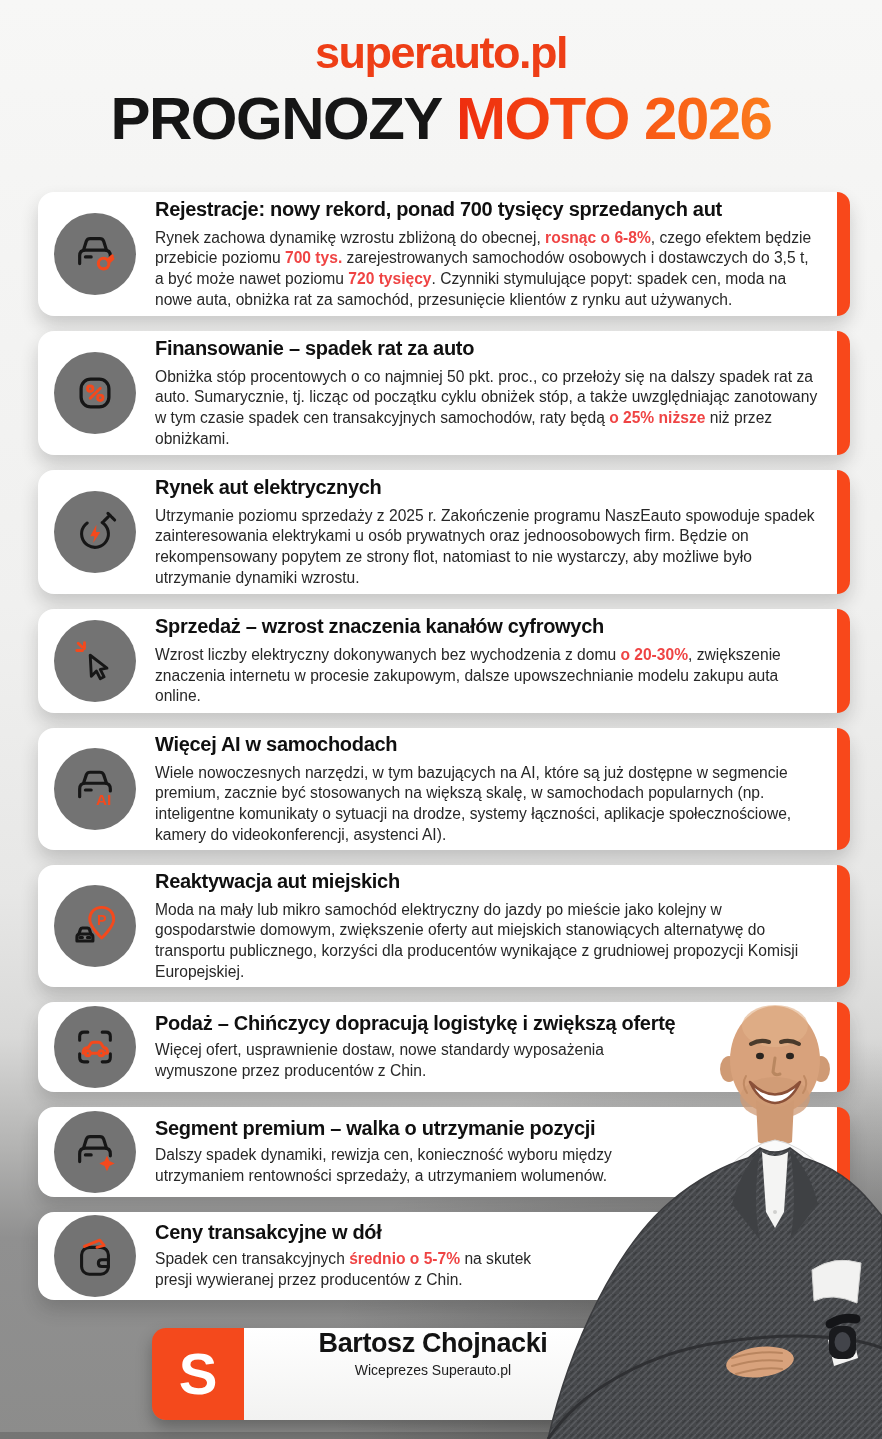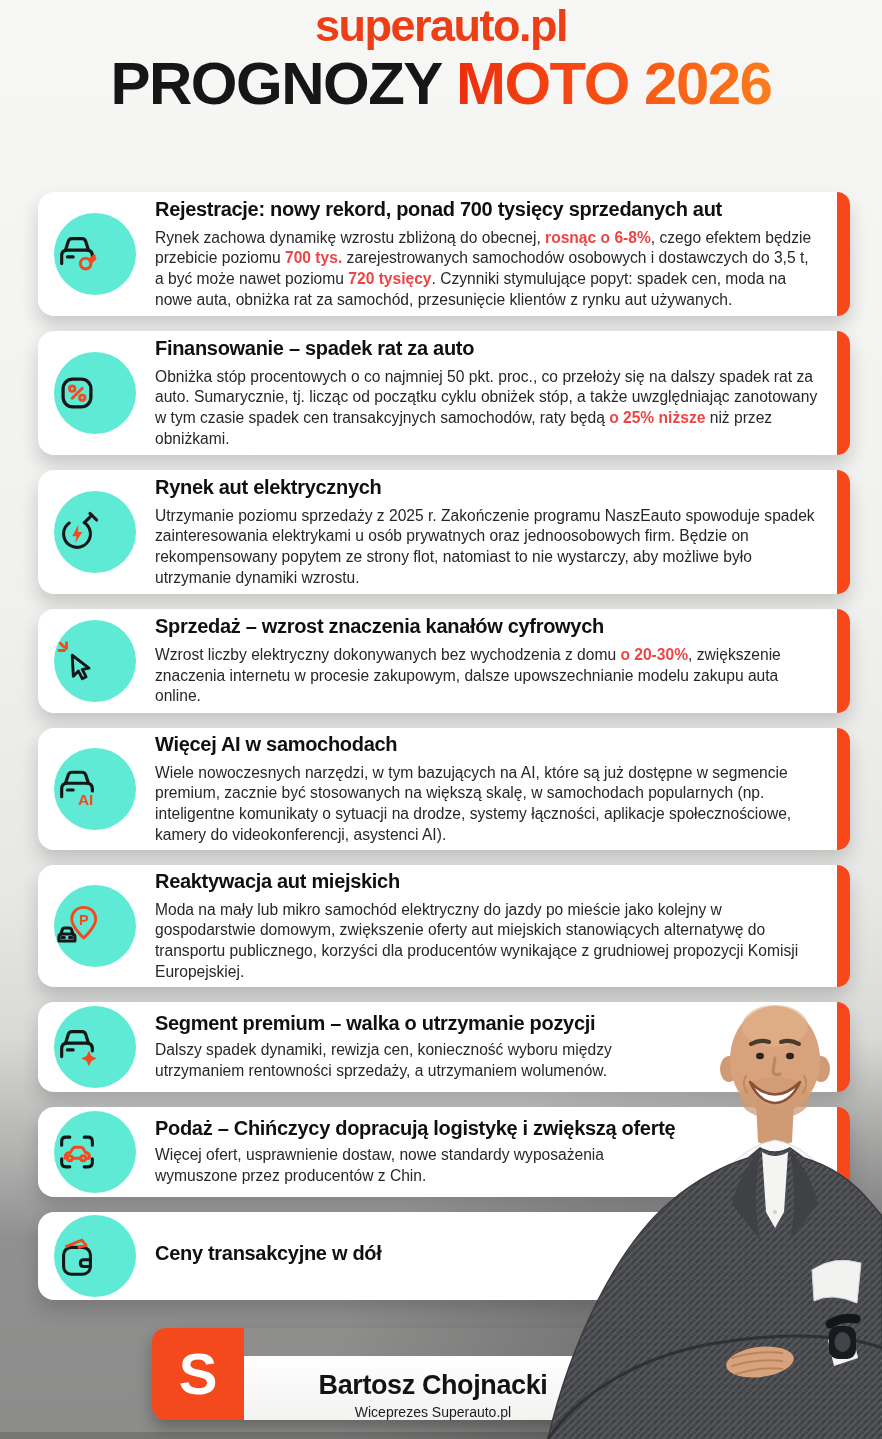--- a/index.html
+++ b/index.html
@@ -7,41 +7,41 @@
     position:relative; width:882px; height:1439px; overflow:hidden;
     font-family:"Liberation Sans","DejaVu Sans",sans-serif;
     background:
       radial-gradient(ellipse 720px 560px at 88% 96%, rgba(60,60,60,0.50), rgba(60,60,60,0) 62%),
       linear-gradient(180deg,#f7f7f6 0%,#f0f0ef 42%,#e7e7e6 62%,#d9d9d8 72%,#b2b2b1 80%,#909090 86%,#8c8c8b 100%);
   }
   .page::after{content:""; position:absolute; left:0; right:0; bottom:0; height:7px;
     background:rgba(0,0,0,0.16); z-index:2;}
 
   
-  .logo{text-align:center; font-size:45px; font-weight:700;
+  .logo{padding-top:27px; text-align:center; font-size:45px; font-weight:700;
     letter-spacing:-1.5px; color:#ee3e16;}
-  .title{margin-top:2px; text-align:center; font-size:60px; font-weight:800;
+  .title{margin-top:10px; text-align:center; font-size:60px; font-weight:800;
     letter-spacing:-1.5px; line-height:1; color:#161616; white-space:nowrap;}
   .title .t-orange{color:#f4491c;}
   @supports ((-webkit-background-clip:text) or (background-clip:text)){
     .title .t-orange{
       background:linear-gradient(93deg,#ee2d0f 0%,#f85514 55%,#fb7d1d 100%);
       -webkit-background-clip:text; background-clip:text; color:transparent;}
   }
 
   
   .cards{position:absolute; left:38px; top:192px; width:812px;
     display:flex; flex-direction:column; gap:15px; z-index:1;}
   .card{position:relative; flex:none; background:#ffffff; border-radius:16px;
     box-shadow:0 10px 18px rgba(35,35,35,0.20);
     display:flex; align-items:center;}
   .card-accent-bar{position:absolute; right:0; top:0; bottom:0; width:13px;
     background:#f8481b; border-radius:0 16px 16px 0;}
-  .icon-circle{width:82px; height:82px; border-radius:50%; background:#5eead4;
-    margin:0 19px 0 16px; flex:none; display:flex; align-items:center; }
+  .icon-circle{width:82px; height:82px; border-radius:50%; background:#737373;
+    margin:0 19px 0 16px; flex:none; display:flex; align-items:center; justify-content:center;}
   .card-text{flex:1; padding-right:32px;}
   .card-title{margin:0 0 7px; font-size:20px; font-weight:800; color:#101010; letter-spacing:-0.3px;}
   .card-body{margin:0; font-size:15.6px; line-height:1.33; color:#272727;}
   .card-body .b{font-weight:700; color:#ef4444;}
   .card-1,.card-2,.card-3{height:124px;}
   .card-4{height:104px;}
   .card-5,.card-6{height:122px;}
   .card-7,.card-8{height:90px;}
   .card-9{height:88px;}
   .card-7 .card-title,.card-8 .card-title,.card-9 .card-title{margin-bottom:5px;}
@@ -51,21 +51,21 @@
   .card svg{display:block;}
 
   
   .footer{position:absolute; left:152px; top:1328px; width:470px; height:92px;
     display:flex; border-radius:14px; overflow:hidden; z-index:3;
     box-shadow:0 8px 16px rgba(0,0,0,0.28);}
   .footer-logo{width:92px; flex:none; background:#f4491c; color:#ffffff;
     display:flex; align-items:center; justify-content:center;
     font-size:58px; font-weight:800; line-height:1;}
   .footer-info{flex:1; background:linear-gradient(180deg,#ffffff,#f2f2f1);
-    display:flex; flex-direction:column; align-items:center; justify-content:flex-end; gap:3px;margin-top:28px;}
+    display:flex; flex-direction:column; align-items:center; justify-content:flex-start; gap:3px;}
   .footer-name{font-size:27px; font-weight:800; color:#131313; letter-spacing:-0.4px;}
   .footer-role{font-size:14px; color:#1d1d1d;}
 
   .photo{position:absolute; left:430px; top:972px; width:452px; height:467px; z-index:5;}
 </style>
 </head>
 <body>
 
 <div class="page">
 
@@ -175,37 +175,20 @@
       <path d="M14 27 H19 M29 27 H34"></path>
     </g>
   </svg>
         </div>
       <div class="card-text">
         <h2 class="card-title">Reaktywacja aut miejskich</h2>
         <p class="card-body"><span>Moda na mały lub mikro samochód elektryczny do jazdy po mieście jako kolejny w gospodarstwie domowym, zwiększenie oferty aut miejskich stanowiących alternatywę do transportu publicznego, korzyści dla producentów wynikające z grudniowej propozycji Komisji Europejskiej.</span></p>
       </div>
       <span class="card-accent-bar"></span>
     </section>
-      <section class="card card-8">
-      <div class="icon-circle">
-          <svg width="46" height="46" viewBox="0 0 48 48" fill="none" stroke-linecap="round" stroke-linejoin="round">
-    <g stroke="#161616" stroke-width="3.3">
-      <path d="M12 20 L15 10.5 Q16 8 19 8 H29 Q32 8 33 10.5 L36 20"></path>
-      <path d="M8 34 V26 Q8 20 14 20 H34 Q40 20 40 26 V28"></path>
-      <path d="M14 27 H20"></path>
-    </g>
-    <path d="M36.5 28 L39 33.5 L44.5 36 L39 38.5 L36.5 44 L34 38.5 L28.5 36 L34 33.5 Z" fill="#f4491c"></path>
-  </svg>
-        </div>
-      <div class="card-text">
-        <h2 class="card-title">Segment premium – walka o utrzymanie pozycji</h2>
-        <p class="card-body"><span>Dalszy spadek dynamiki, rewizja cen, konieczność wyboru między utrzymaniem rentowności sprzedaży, a utrzymaniem wolumenów.</span></p>
-      </div>
-      <span class="card-accent-bar"></span>
-    </section>
       <section class="card card-7">
       <div class="icon-circle">
           <svg width="46" height="46" viewBox="0 0 48 48" fill="none" stroke-linecap="round" stroke-linejoin="round">
     <g stroke="#161616" stroke-width="3.2">
       <path d="M8 17 V13 Q8 8.5 12.5 8.5 H16.5"></path>
       <path d="M31.5 8.5 H35.5 Q40 8.5 40 13 V17"></path>
       <path d="M40 31 V35 Q40 39.5 35.5 39.5 H31.5"></path>
       <path d="M16.5 39.5 H12.5 Q8 39.5 8 35 V31"></path>
     </g>
     <g stroke="#f4491c" stroke-width="3">
@@ -215,32 +198,50 @@
       <path d="M20 30.5 H27"></path>
     </g>
   </svg>
         </div>
       <div class="card-text">
         <h2 class="card-title">Podaż – Chińczycy dopracują logistykę i zwiększą ofertę</h2>
         <p class="card-body"><span>Więcej ofert, usprawnienie dostaw, nowe standardy wyposażenia wymuszone przez producentów z Chin.</span></p>
       </div>
       <span class="card-accent-bar"></span>
     </section>
+      <section class="card card-8">
+      <div class="icon-circle">
+          <svg width="46" height="46" viewBox="0 0 48 48" fill="none" stroke-linecap="round" stroke-linejoin="round">
+    <g stroke="#161616" stroke-width="3.3">
+      <path d="M12 20 L15 10.5 Q16 8 19 8 H29 Q32 8 33 10.5 L36 20"></path>
+      <path d="M8 34 V26 Q8 20 14 20 H34 Q40 20 40 26 V28"></path>
+      <path d="M14 27 H20"></path>
+    </g>
+    <path d="M36.5 28 L39 33.5 L44.5 36 L39 38.5 L36.5 44 L34 38.5 L28.5 36 L34 33.5 Z" fill="#f4491c"></path>
+  </svg>
+        </div>
+      <div class="card-text">
+        <h2 class="card-title">Segment premium – walka o utrzymanie pozycji</h2>
+        <p class="card-body"><span>Dalszy spadek dynamiki, rewizja cen, konieczność wyboru między utrzymaniem rentowności sprzedaży, a utrzymaniem wolumenów.</span></p>
+      </div>
+      <span class="card-accent-bar"></span>
+    </section>
       <section class="card card-9">
       <div class="icon-circle">
           <svg width="46" height="46" viewBox="0 0 48 48" fill="none" stroke-linecap="round" stroke-linejoin="round">
     <g stroke="#161616" stroke-width="3.2">
       <rect x="10" y="15" width="28" height="28" rx="8"></rect>
       <path d="M38 28 H31 Q27.5 28 27.5 31.5 Q27.5 35 31 35 H38"></path>
     </g>
     <path d="M13 14 L29 7.5 L33.5 13 L26 15" stroke="#f4491c" stroke-width="3" fill="none"></path>
   </svg>
         </div>
       <div class="card-text">
         <h2 class="card-title">Ceny transakcyjne w dół</h2>
+        <p class="card-body"><span>Spadek cen transakcyjnych </span><span class="b">średnio o 5-7%</span><span> na skutek presji wywieranej przez producentów z Chin.</span></p>
       </div>
       <span class="card-accent-bar"></span>
     </section>
     </div>
 
   <div class="footer">
     <div class="footer-logo">S</div>
     <div class="footer-info">
       <div class="footer-name">Bartosz Chojnacki</div>
       <div class="footer-role">Wiceprezes Superauto.pl</div>

